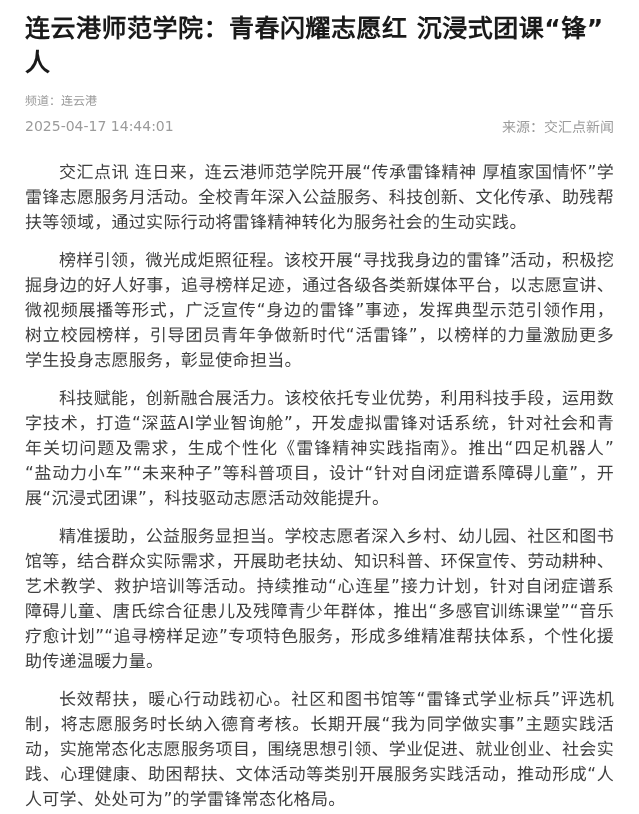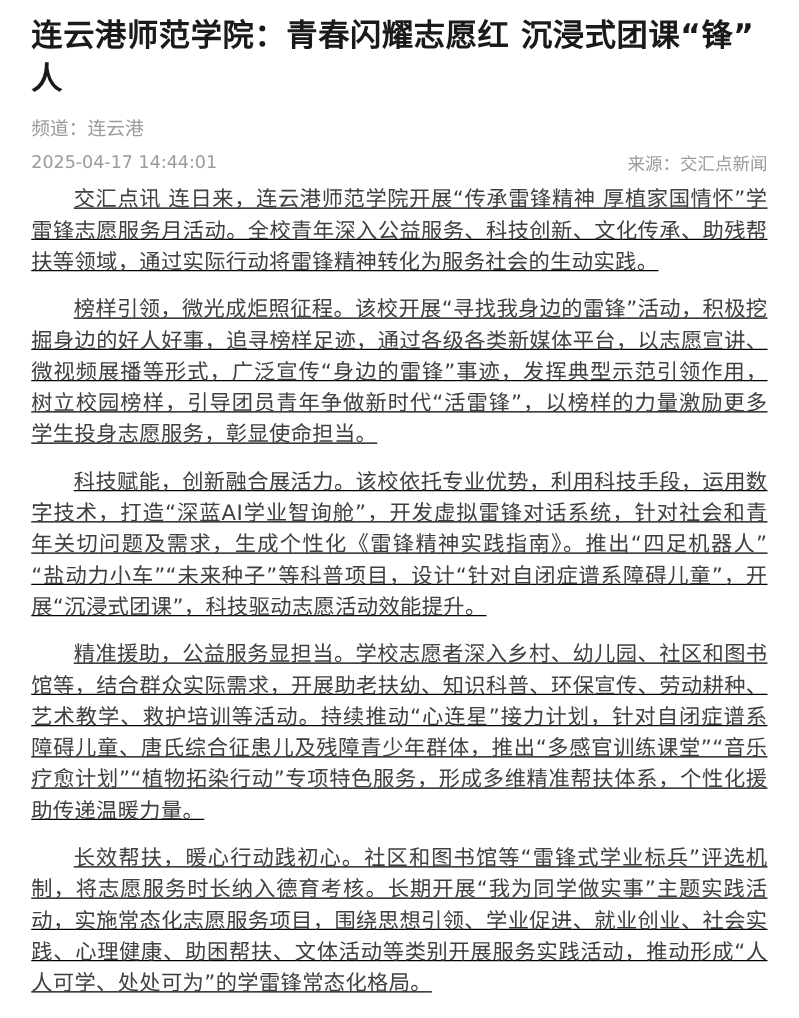--- a/index.html
+++ b/index.html
@@ -16,34 +16,33 @@
   }
   .article-title {
     font-size: 25px;
     line-height: 34px;
     font-weight: 700;
     color: #1a1a1a;
     letter-spacing: 0.5px;
   }
   .meta-channel {
     margin-top: 11px;
-    font-size: 15px;
+    font-size: 12px;
     color: #9b9b9b;
   }
   .meta-row {
     margin-top: 8px;
     display: flex;
     justify-content: space-between;
     align-items: center;
     font-size: 14px;
     color: #9b9b9b;
   }
   .article-body {
-    margin-top: 8px;
-    text-decoration: underline;
+    margin-top: 24px;
   }
   .article-body p {
     font-size: 17px;
     line-height: 25px;
     color: #404040;
     text-align: justify;
     text-indent: 2em;
     margin-bottom: 13px;
     letter-spacing: 0.3px;
   }
@@ -60,17 +59,17 @@
 
   <div class="meta-row">
     <span>2025-04-17 14:44:01</span>
     <span>来源：交汇点新闻</span>
   </div>
 
   <div class="article-body">
     <p>交汇点讯 连日来，连云港师范学院开展“传承雷锋精神 厚植家国情怀”学雷锋志愿服务月活动。全校青年深入公益服务、科技创新、文化传承、助残帮扶等领域，通过实际行动将雷锋精神转化为服务社会的生动实践。</p>
     <p>榜样引领，微光成炬照征程。该校开展“寻找我身边的雷锋”活动，积极挖掘身边的好人好事，追寻榜样足迹，通过各级各类新媒体平台，以志愿宣讲、微视频展播等形式，广泛宣传“身边的雷锋”事迹，发挥典型示范引领作用，树立校园榜样，引导团员青年争做新时代“活雷锋”，以榜样的力量激励更多学生投身志愿服务，彰显使命担当。</p>
     <p>科技赋能，创新融合展活力。该校依托专业优势，利用科技手段，运用数字技术，打造“深蓝AI学业智询舱”，开发虚拟雷锋对话系统，针对社会和青年关切问题及需求，生成个性化《雷锋精神实践指南》。推出“四足机器人”“盐动力小车”“未来种子”等科普项目，设计“针对自闭症谱系障碍儿童”，开展“沉浸式团课”，科技驱动志愿活动效能提升。</p>
-    <p>精准援助，公益服务显担当。学校志愿者深入乡村、幼儿园、社区和图书馆等，结合群众实际需求，开展助老扶幼、知识科普、环保宣传、劳动耕种、艺术教学、救护培训等活动。持续推动“心连星”接力计划，针对自闭症谱系障碍儿童、唐氏综合征患儿及残障青少年群体，推出“多感官训练课堂”“音乐疗愈计划”“植物拓染行动”专项特色服务，形成多维精准帮扶体系，个性化援助传递温暖力量。</p>
+    <p>精准援助，公益服务显担当。学校志愿者深入乡村、幼儿园、社区和图书馆等，结合群众实际需求，开展助老扶幼、知识科普、环保宣传、劳动耕种、艺术教学、救护培训等活动。持续推动“心连星”接力计划，针对自闭症谱系障碍儿童、唐氏综合征患儿及残障青少年群体，推出“多感官训练课堂”“音乐疗愈计划”“追寻榜样足迹”专项特色服务，形成多维精准帮扶体系，个性化援助传递温暖力量。</p>
     <p>长效帮扶，暖心行动践初心。社区和图书馆等“雷锋式学业标兵”评选机制，将志愿服务时长纳入德育考核。长期开展“我为同学做实事”主题实践活动，实施常态化志愿服务项目，围绕思想引领、学业促进、就业创业、社会实践、心理健康、助困帮扶、文体活动等类别开展服务实践活动，推动形成“人人可学、处处可为”的学雷锋常态化格局。</p>
   </div>
 
 </div>
 
 </body></html>

